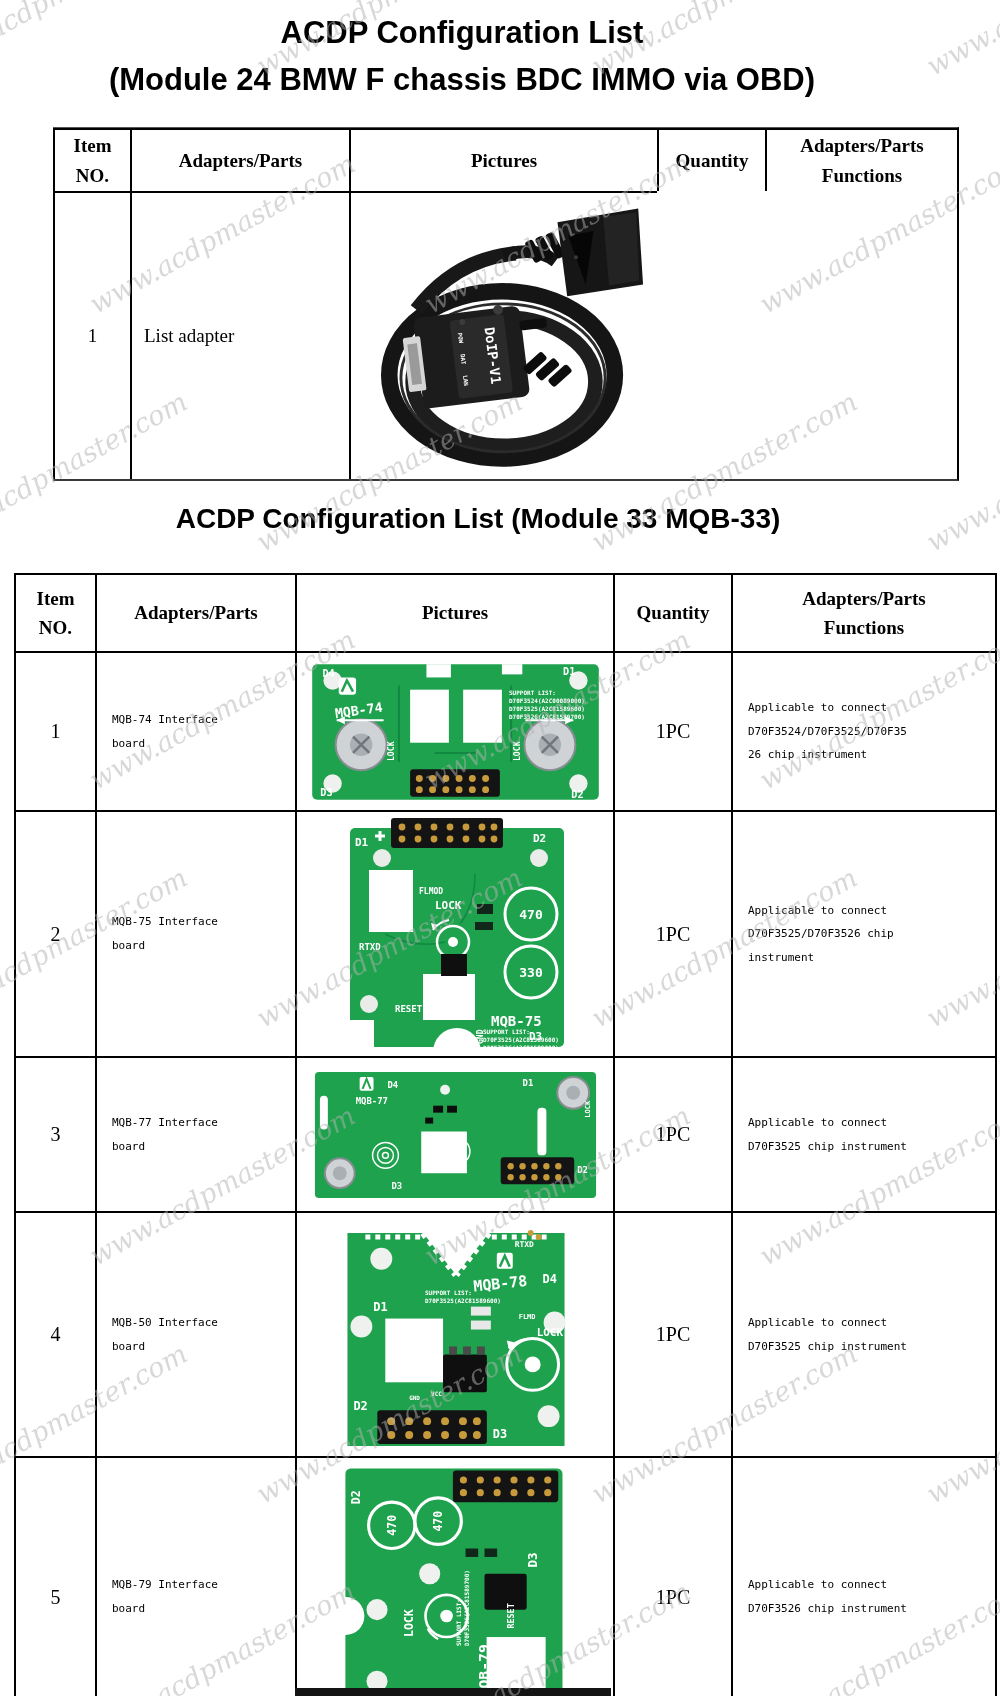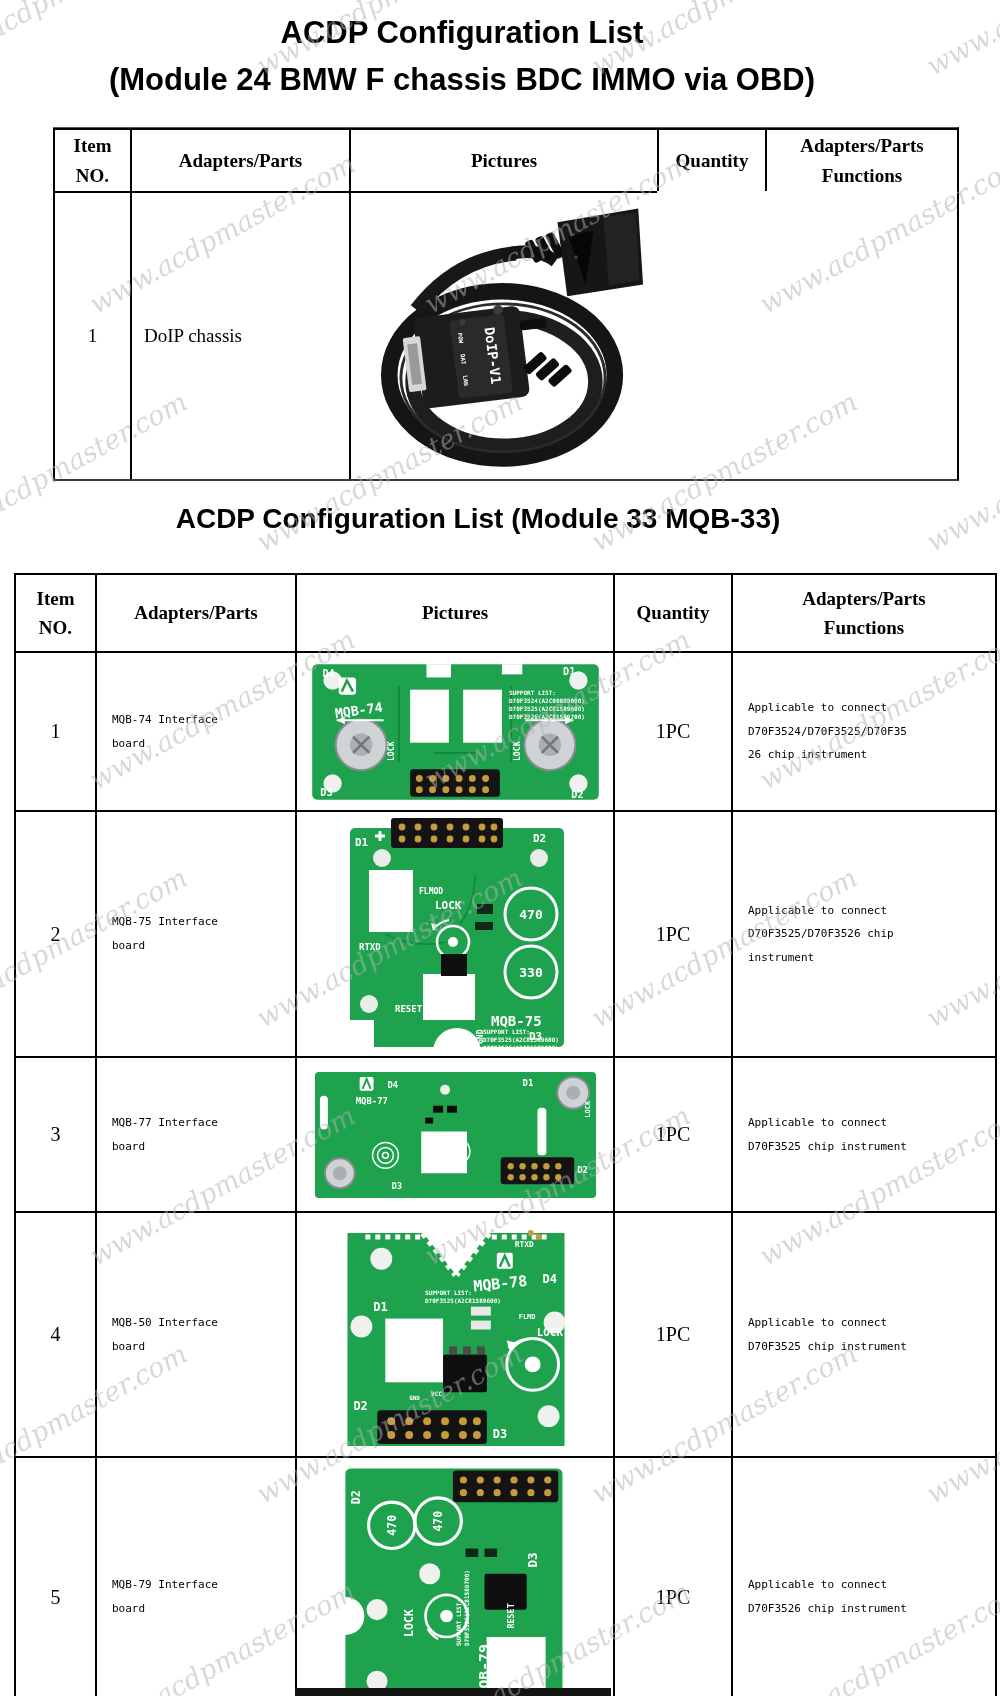--- a/index.html
+++ b/index.html
@@ -85,21 +85,21 @@
   <div class="grid t1">
     <div class="cell head pre">Item
 NO.</div>
     <div class="cell head">Adapters/Parts</div>
     <div class="cell head">Pictures</div>
     <div class="cell head">Quantity</div>
     <div class="cell head pre">Adapters/Parts
 Functions</div>
 
     <div class="cell serif19">1</div>
-    <div class="cell serif19 left pl12">DoIP chassis</div>
+    <div class="cell serif19 left pl12">List adapter</div>
     <div class="cell pic">
       <svg viewBox="0 0 300 290">
         <ellipse cx="148" cy="185" rx="116" ry="86" fill="none" stroke="#151515" stroke-width="17"></ellipse>
         <ellipse cx="150" cy="192" rx="94" ry="66" fill="none" stroke="#1e1e1e" stroke-width="15"></ellipse>
         <ellipse cx="149" cy="188" rx="105" ry="76" fill="none" stroke="#2b2b2b" stroke-width="3"></ellipse>
         <path d="M60,118 Q100,66 162,60" fill="none" stroke="#181818" stroke-width="15"></path>
         <path d="M150,62 Q182,52 203,68" fill="none" stroke="#141414" stroke-width="13"></path>
         <g fill="#0c0c0c">
           <rect x="176" y="46" width="9" height="24" rx="3" transform="rotate(-28 180 58)"></rect>
           <rect x="187" y="42" width="9" height="26" rx="3" transform="rotate(-28 191 55)"></rect>

